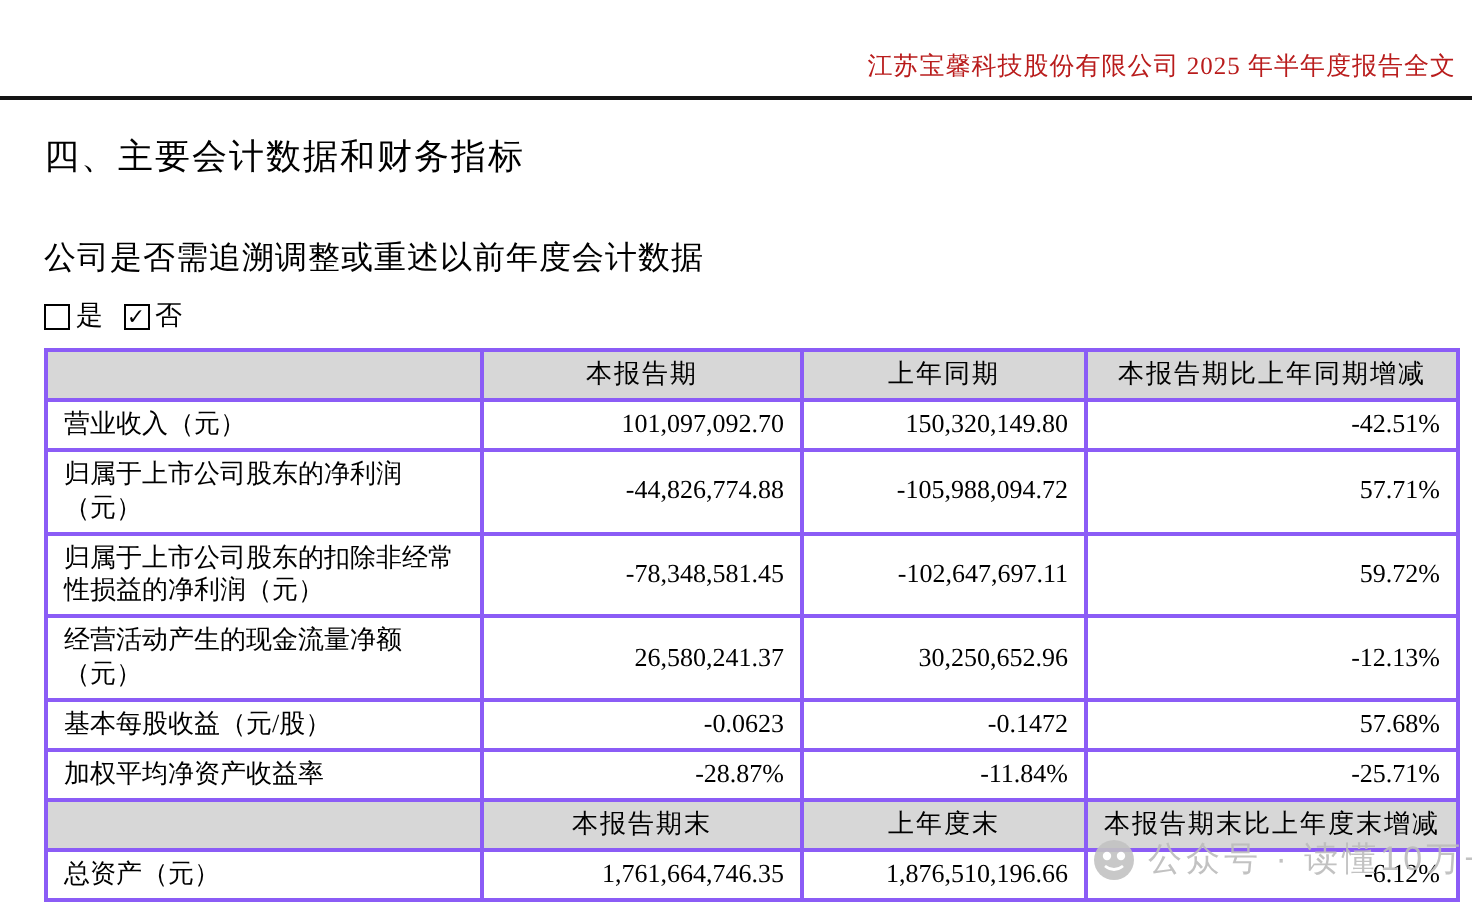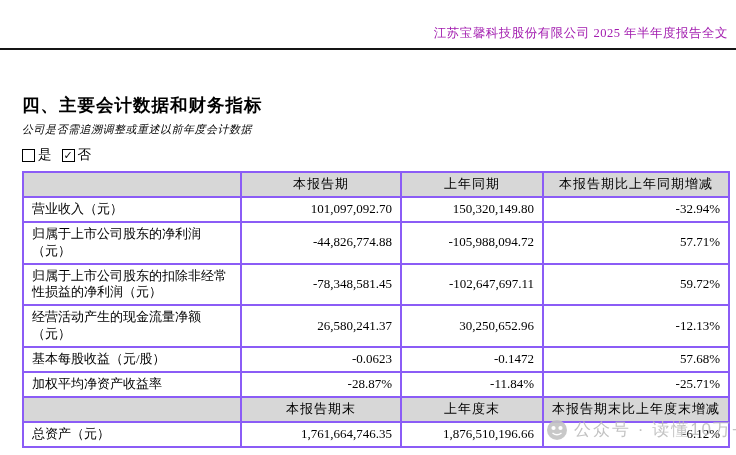--- a/index.html
+++ b/index.html
@@ -9,38 +9,37 @@
     color: #000;
     font-family: "Liberation Serif", "DejaVu Serif", serif;
     position: relative;
     overflow: hidden;
   }
   .doc-header {
     text-align: right;
     padding: 25px 8px 6px 0;
     font-size: 12.5px;
     letter-spacing: 0.5px;
-    color: #a21caf;
+    color: #b91c1c;
   }
   .header-rule {
     border: none;
     border-top: 2px solid #151515;
     margin: 0;
   }
   .section-title {
-    margin: 43px 0 0 22px;
+    margin: 16px 0 0 22px;
     font-size: 17.5px;
-    font-weight: bold;
+    font-weight: normal;
     letter-spacing: 1px;
   }
   .question {
-    margin: 5px 0 0 22px;
-    font-size: 11px;
+    margin: 29px 0 0 22px;
+    font-size: 16px;
     letter-spacing: 0.5px;
-    font-style: italic;
   }
   .checkbox-row {
     margin: 9px 0 0 22px;
     font-size: 13.5px;
     display: flex;
     align-items: center;
   }
   .cb-group { display: inline-flex; align-items: center; margin-right: 10px; cursor: default; }
   .checkbox {
     display: inline-block;
@@ -124,21 +123,21 @@
       <tr class="hrow">
     <td class="lbl"></td>
     <td>本报告期</td>
     <td>上年同期</td>
     <td>本报告期比上年同期增减</td>
   </tr>
   <tr>
     <td class="lbl">营业收入（元）</td>
     <td class="num">101,097,092.70</td>
     <td class="num">150,320,149.80</td>
-    <td class="num">-32.94%</td>
+    <td class="num">-42.51%</td>
   </tr>
   <tr>
     <td class="lbl">归属于上市公司股东的净利润（元）</td>
     <td class="num">-44,826,774.88</td>
     <td class="num">-105,988,094.72</td>
     <td class="num">57.71%</td>
   </tr>
   <tr>
     <td class="lbl">归属于上市公司股东的扣除非经常性损益的净利润（元）</td>
     <td class="num">-78,348,581.45</td>

